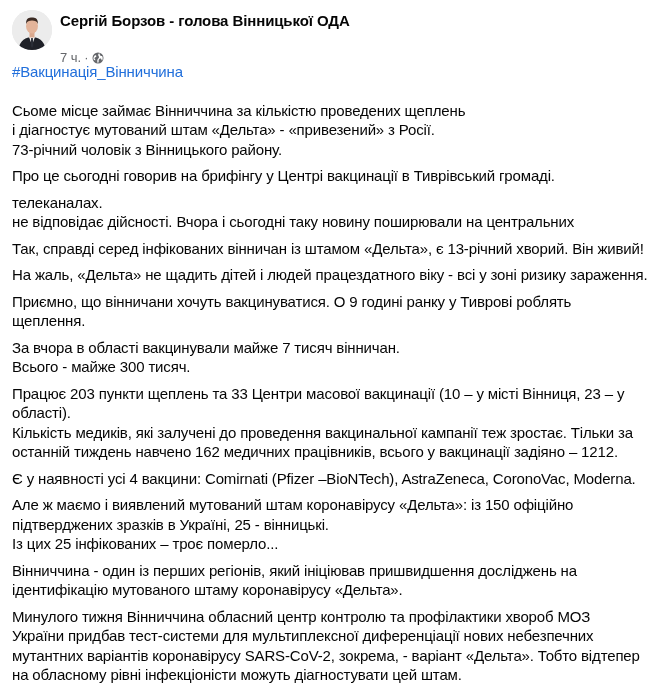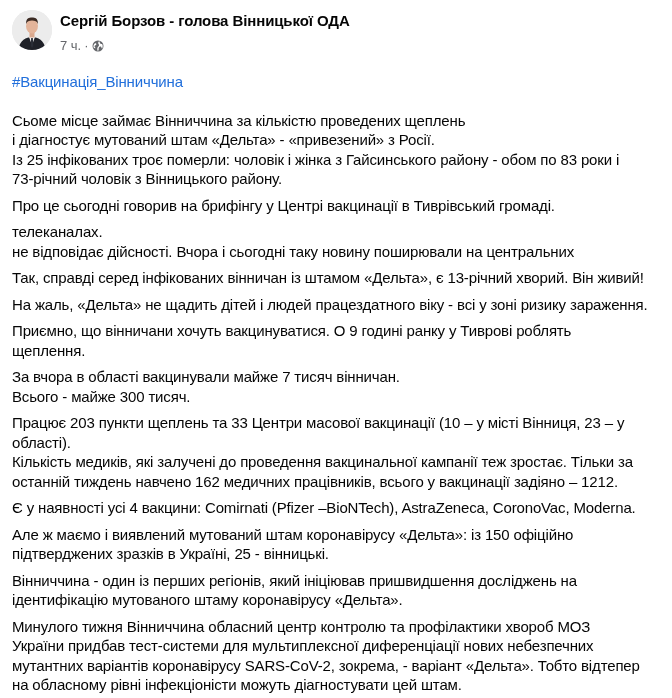--- a/index.html
+++ b/index.html
@@ -51,41 +51,41 @@
       margin-top: 1px;
       cursor: pointer;
       letter-spacing: -0.1px;
     }
     .meta-row {
       display: flex;
       align-items: center;
       font-size: 13px;
       color: #65676b;
       line-height: 16px;
-      margin-top: 8px;
+      margin-top: 20px;
     }
     .timestamp { cursor: pointer; }
     .meta-dot { margin: 0 3px; }
     .globe-icon {
       display: inline-block;
       width: 12px;
       height: 12px;
     }
     .post-body {
       font-size: 15px;
       line-height: 19.5px;
       padding-right: 16px;
       letter-spacing: -0.15px;
     }
     .hashtag {
       color: #216fdb;
       text-decoration: none;
       cursor: pointer;
       display: inline-block;
-      margin-top: 14px;
+      margin-top: 4px;
     }
     .para {
       margin: 0 0 7px 0;
     }
     .line { display: block; white-space: nowrap; }
   </style>
 </head>
 <body>
 
 <div class="post">
@@ -122,21 +122,20 @@
       </div>
     </div>
   </div>
 
   <div class="post-body">
     <a class="hashtag">#Вакцинація_Вінниччина</a>
 
     <div class="para" style="margin-top:19px;">
       <span class="line">Сьоме місце займає Вінниччина за кількістю проведених щеплень</span>
       <span class="line">і діагностує мутований штам «Дельта» - «привезений» з Росії.</span>
-      <span class="line">Із 25 інфікованих троє померли: чоловік і жінка з Гайсинського району - обом по 83 роки і</span>
       <span class="line">73-річний чоловік з Вінницького району.</span>
     </div>
 
     <div class="para">
       <span class="line">Про це сьогодні говорив на брифінгу  у Центрі вакцинації в Тиврівський громаді.</span>
     </div>
 
     <div class="para">
       <span class="line">телеканалах.</span>
       <span class="line">не відповідає дійсності. Вчора і сьогодні таку новину поширювали на центральних</span>
@@ -167,20 +166,21 @@
       <span class="line">останній тиждень навчено 162 медичних працівників, всього у вакцинації задіяно – 1212.</span>
     </div>
 
     <div class="para">
       <span class="line">Є у наявності усі 4 вакцини: Comirnati (Pfizer –BioNTech), AstraZeneca, CoronoVac, Moderna.</span>
     </div>
 
     <div class="para">
       <span class="line">Але ж маємо і виявлений мутований штам коронавірусу «Дельта»: із 150 офіційно</span>
       <span class="line">підтверджених зразків в Україні, 25 - вінницькі.</span>
+      <span class="line">Із цих 25 інфікованих – троє померло...</span>
     </div>
 
     <div class="para">
       <span class="line">Вінниччина - один із перших регіонів, який ініціював пришвидшення досліджень на</span>
       <span class="line">ідентифікацію мутованого штаму коронавірусу  «Дельта».</span>
     </div>
 
     <div class="para">
       <span class="line">Минулого тижня Вінниччина обласний центр контролю та профілактики хвороб МОЗ</span>
       <span class="line">України придбав тест-системи для мультиплексної диференціації нових небезпечних</span>

